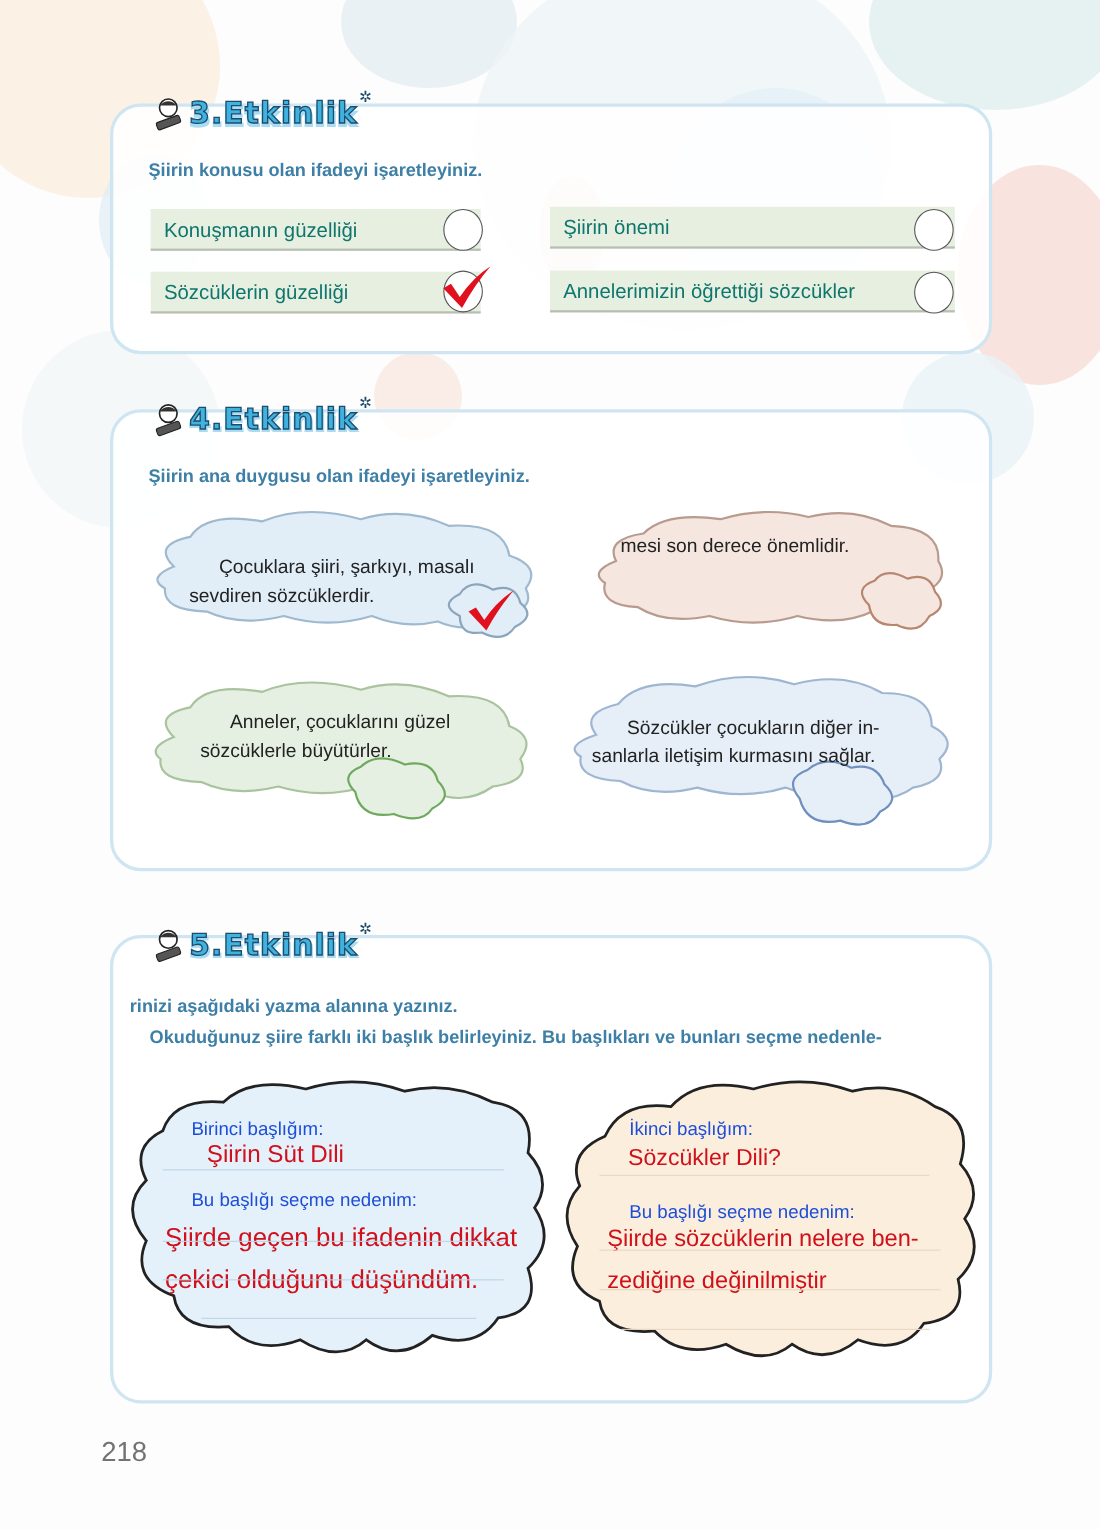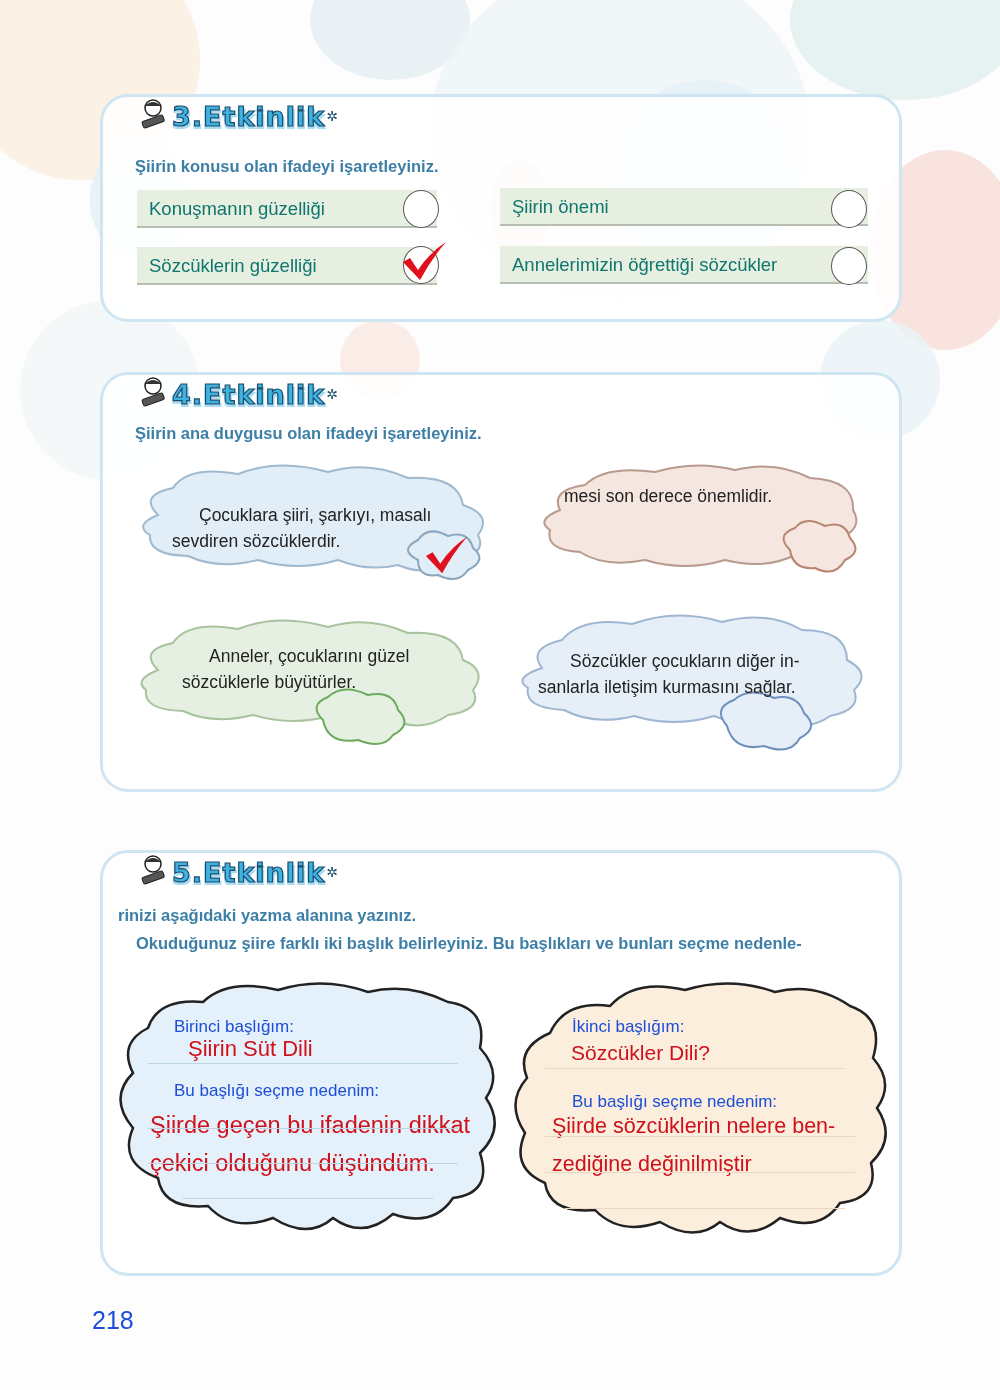--- a/index.html
+++ b/index.html
@@ -9,21 +9,21 @@
     font-family: "Liberation Sans", "DejaVu Sans", sans-serif;
     color: #222;
   }
   .bg-circle { position: absolute; border-radius: 50%; }
   .panel {
     position: absolute; left: 100px; width: 796px;
     border: 3px solid #cfe6f2; border-radius: 28px;
     background: rgba(255,255,255,0.88);
   }
   .badge {
-    position: absolute; left: 140px; height: 44px; display: flex; align-items: flex-end;
+    position: absolute; left: 140px; height: 44px; display: flex; align-items: flex-start;
   }
   .badge .mascot {
     width: 30px; height: 34px; position: relative; margin-right: 2px;
   }
   .badge .label {
     font-family: "DejaVu Sans", sans-serif; font-weight: bold; font-size: 27px;
     color: #3fb2e0; letter-spacing: 1px;
     -webkit-text-stroke: 1.2px #1e4c6a;
     text-shadow: 2px 3px 0 #a9dcf3, -1px 3px 0 #a9dcf3;
   }
@@ -42,21 +42,21 @@
   }
   .check { position: absolute; }
   .cloud { position: absolute; }
   .cloud-text {
     position: absolute; font-size: 17.5px; line-height: 26px; color: #222;
   }
   .big-cloud-text { position: absolute; }
   .lbl { font-size: 17px; color: #1d4ed8; position: absolute; }
   .ans { color: #d0101a; position: absolute; }
   .rule { position: absolute; height: 1px; background: #bcd5e3; }
-  .page-num { position: absolute; left: 92px; top: 1306px; font-size: 25px; color: #1d4ed8; }
+  .page-num { position: absolute; left: 92px; top: 1306px; font-size: 25px; color: #737373; }
 </style>
 </head>
 <body>
 
 <div>
   <div class="bg-circle" style="left:-40px;top:-60px;width:240px;height:240px;background:#fbeede;opacity:.8"></div>
   <div class="bg-circle" style="left:310px;top:-40px;width:160px;height:120px;background:#e8f0f4;opacity:.9"></div>
   <div class="bg-circle" style="left:430px;top:-40px;width:380px;height:340px;background:#eef4f8;opacity:.8"></div>
   <div class="bg-circle" style="left:790px;top:-60px;width:230px;height:160px;background:#e3f1ef;opacity:.9"></div>
   <div class="bg-circle" style="left:610px;top:80px;width:190px;height:190px;background:#e6f1f7;opacity:.9"></div>
@@ -73,21 +73,21 @@
   <span class="mascot">
     <svg width="30" height="34" viewBox="0 0 30 34">
         <circle cx="13" cy="10" r="8" fill="#fff" stroke="#222" stroke-width="1.5"></circle>
         <path d="M5 8 Q13 0 21 8" fill="#333"></path>
         <rect x="2" y="20" width="22" height="7" rx="2" transform="rotate(-20 13 23)" fill="#555" stroke="#222"></rect>
       </svg>
   </span>
   <span class="label">3.Etkinlik</span>
   <span class="star">✲</span>
 </div>
-<div class="instr" style="top:157px;text-align:center;">Şiirin konusu olan ifadeyi işaretleyiniz.</div>
+<div class="instr" style="top:146px;text-align:center;">Şiirin konusu olan ifadeyi işaretleyiniz.</div>
 
 <div class="opt" style="left:137px;top:190px;width:300px;">
   <span>Konuşmanın güzelliği</span>
 </div>
 <div class="circle" style="left:403px;top:190px;"></div>
 
 <div class="opt" style="left:500px;top:188px;width:368px;">
   <span>Şiirin önemi</span>
 </div>
 <div class="circle" style="left:831px;top:190px;"></div>

